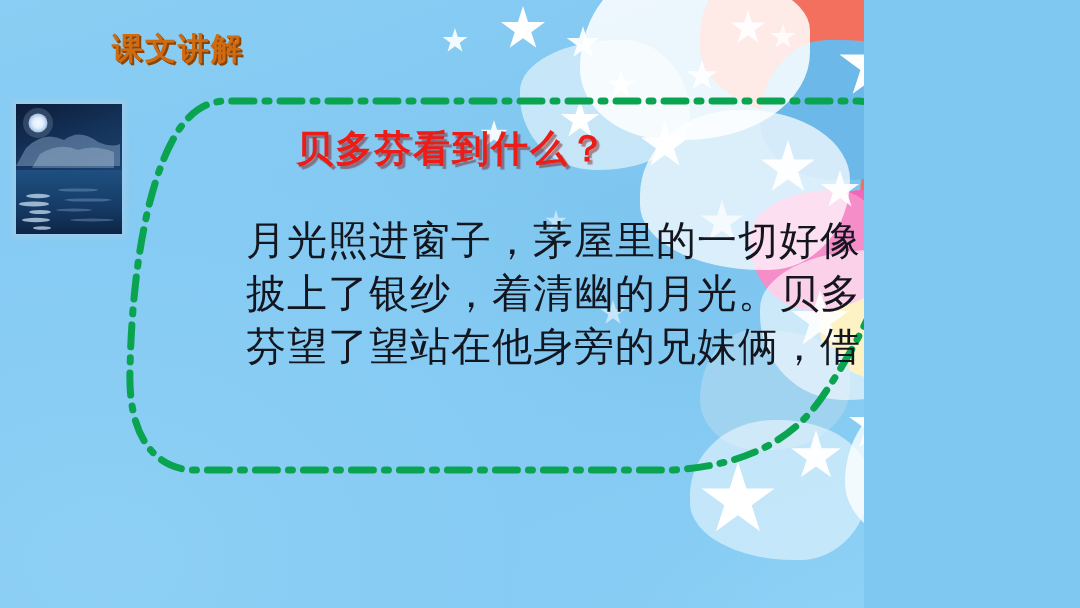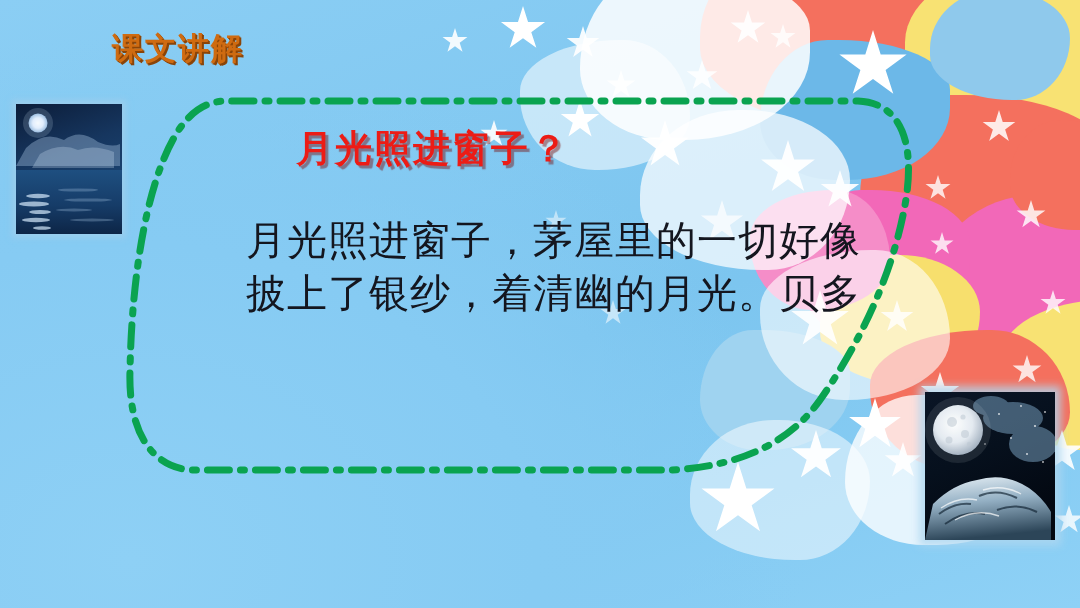--- a/index.html
+++ b/index.html
@@ -2,21 +2,21 @@
 <html><head>
 <meta charset="utf-8">
 <style>
   html,body{margin:0;padding:0;}
   body{
     width:1080px;height:608px;overflow:hidden;
     font-family:"DejaVu Sans","Liberation Sans",sans-serif;
     background:#7ec8f2;
   }
   #stage{
-    position:relative;width:1080px;height:608px;overflow:hidden;
+    position:relative;width:864px;height:608px;overflow:hidden;
     background:
       radial-gradient(ellipse 900px 700px at 12% 92%, #8ed0f5 0%, #86cbf3 45%, rgba(134,203,243,0) 75%),
       linear-gradient(160deg,#8bcef4 0%,#7cc5ef 55%,#8ed1f6 100%);
   }
 
   
   .splat-layer{position:absolute;inset:0;pointer-events:none;}
 
   .blob{position:absolute;border-radius:48% 52% 40% 60% / 55% 45% 58% 42%;}
   .blob.b2{border-radius:60% 40% 55% 45% / 40% 60% 42% 58%;}
@@ -228,20 +228,21 @@
       <g stroke="#ffffff" stroke-width="1.4" fill="none" opacity="0.7">
         <path d="M16 116 Q34 104 52 108"></path>
         <path d="M58 98 Q78 92 96 102"></path>
         <path d="M30 128 Q52 116 74 124"></path>
       </g>
     </svg>
   </div>
 
   <div class="section-title">课文讲解</div>
 
-  <div class="headline">月光照进窗子？</div>
+  <div class="headline">贝多芬看到什么？</div>
 
   <div class="body-text">
     <span class="ln">月光照进窗子，茅屋里的一切好像</span>
     <span class="ln">披上了银纱，着清幽的月光。贝多</span>
+    <span class="ln">芬望了望站在他身旁的兄妹俩，借</span>
   </div>
 
 </div>
 
 </body></html>

